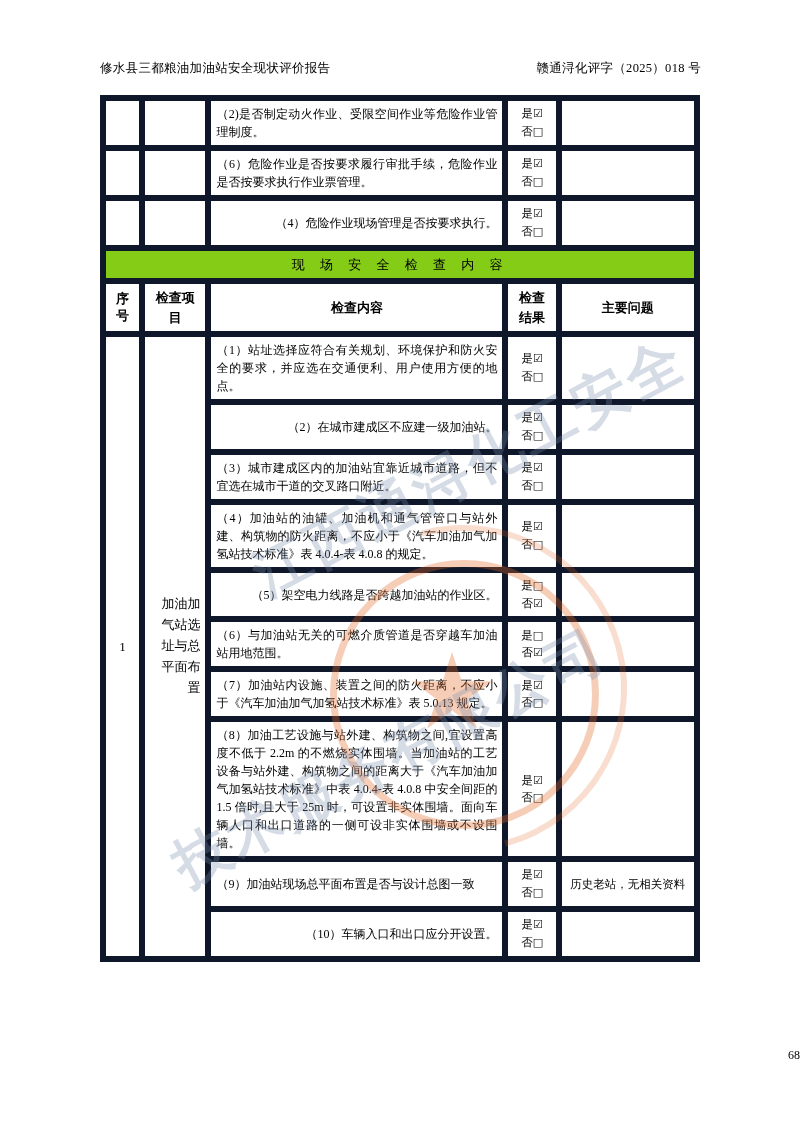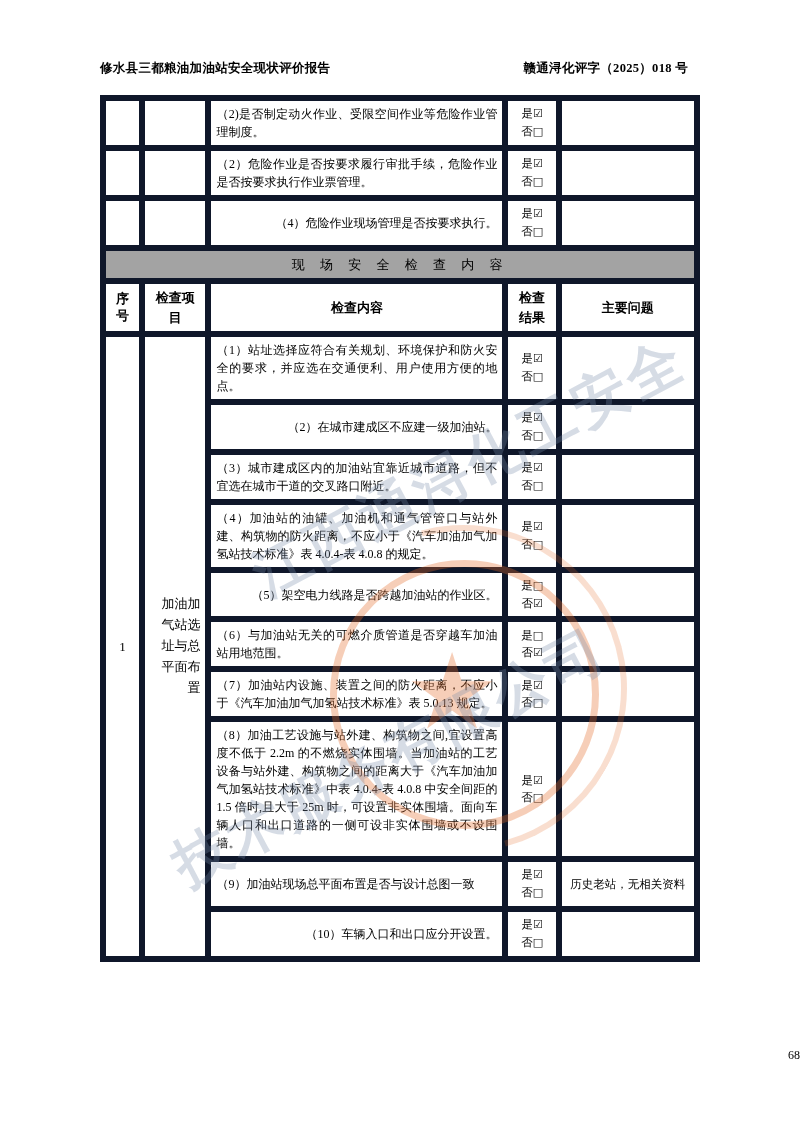--- a/index.html
+++ b/index.html
@@ -17,26 +17,26 @@
     height: 1131px;
     margin: 0 auto;
     background: #fff;
     box-sizing: border-box;
     overflow: hidden;
   }
   .header {
     position: absolute;
     top: 60px;
     left: 100px;
-    right: 112px;
+    right: 99px;
     display: flex;
     justify-content: space-between;
     align-items: flex-start;
     font-size: 12.5px;
-    font-weight: bold;
+    font-weight: normal;
     letter-spacing: 0.3px;
   }
   .header .left { white-space: nowrap; }
   .header .right { white-space: nowrap; }
 
   .content {
     position: absolute;
     top: 95px;
     left: 100px;
     width: 600px;
@@ -59,21 +59,21 @@
   .c-item  { width: 65px; text-align: center; }
   .c-cont  { width: 290px; }
   .c-res   { width: 52px; text-align: center; }
   .c-prob  { width: 135px; text-align: center; }
 
   .just { text-align: justify; text-justify: inter-ideograph; }
   .ctr  { text-align: right; }
 
   .band {
     text-align: center;
-    background: #a3a3a3;
+    background: #84cc16;
     font-size: 13px;
     letter-spacing: 6px;
     padding: 7px 0;
   }
   .hdr-cell {
     text-align: center;
     font-weight: bold;
     font-size: 13px;
     background: #fff;
   }
@@ -194,21 +194,21 @@
           <td class="c-res res">
             <div><span>是</span><span class="box">☑</span></div>
             <div><span>否</span><span class="box">□</span></div>
           </td>
           <td class="c-prob"></td>
         </tr>
 
         <tr>
           <td class="c-seq"></td>
           <td class="c-item"></td>
-          <td class="c-cont just">（2）危险作业是否按要求履行审批手续，危险作业是否按要求执行作业票管理。</td>
+          <td class="c-cont just">（6）危险作业是否按要求履行审批手续，危险作业是否按要求执行作业票管理。</td>
           <td class="c-res res">
             <div><span>是</span><span class="box">☑</span></div>
             <div><span>否</span><span class="box">□</span></div>
           </td>
           <td class="c-prob"></td>
         </tr>
 
         <tr>
           <td class="c-seq"></td>
           <td class="c-item"></td>

